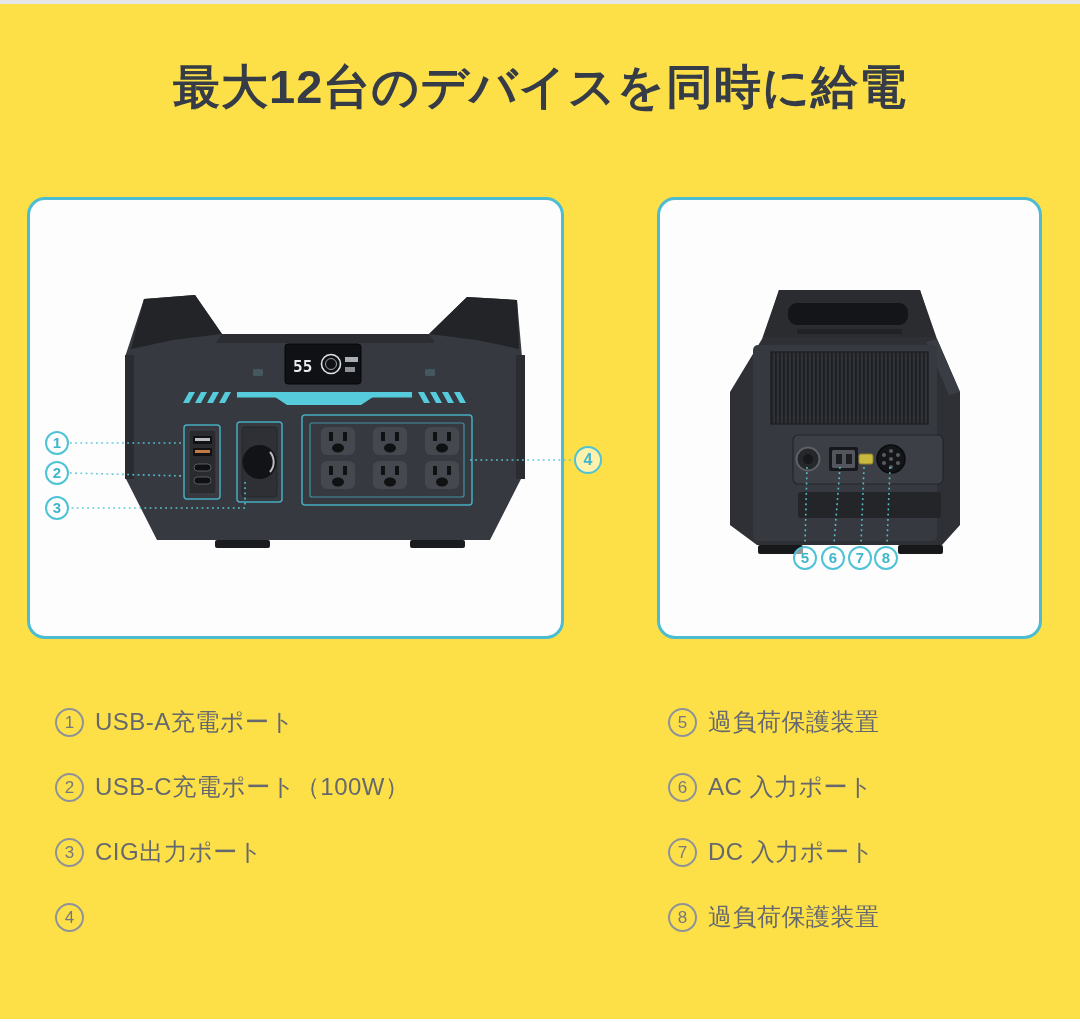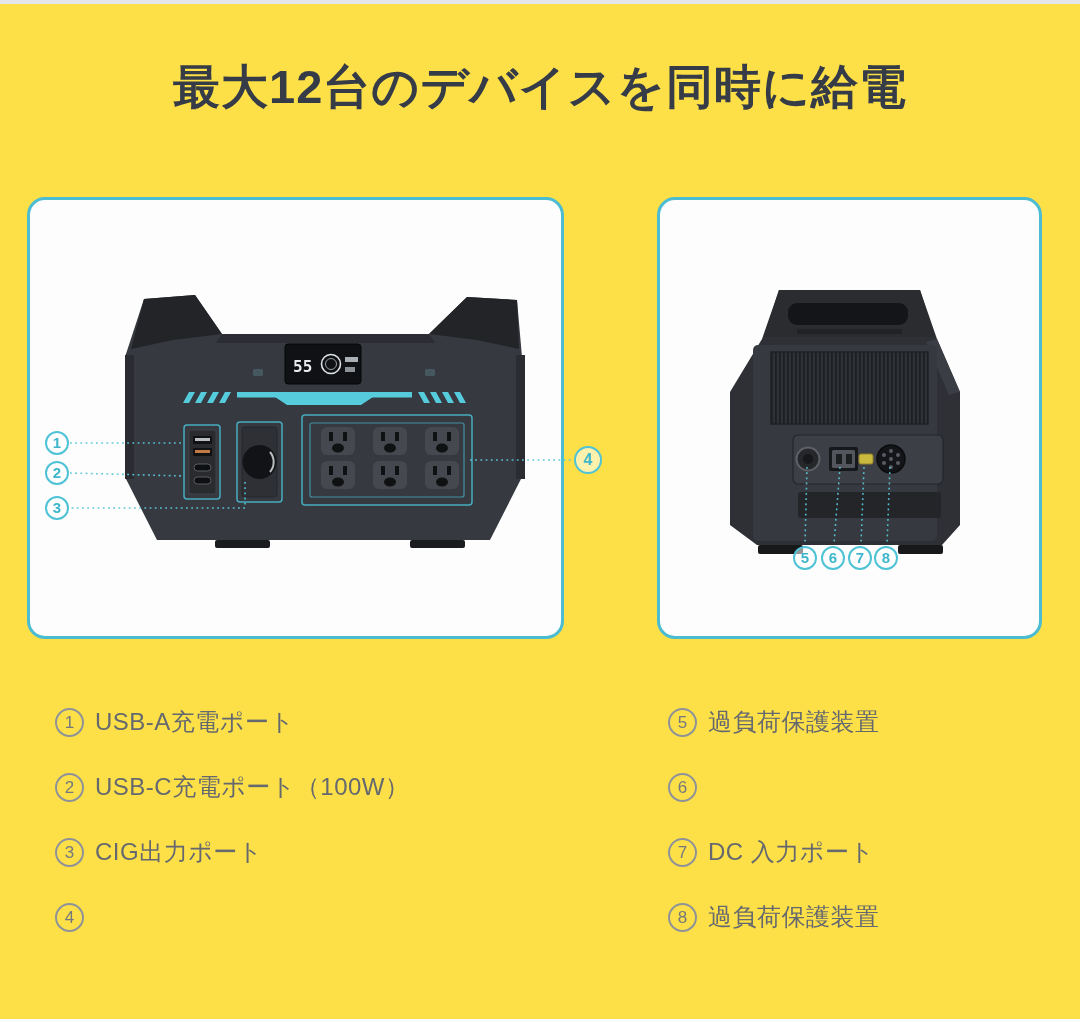--- a/index.html
+++ b/index.html
@@ -256,20 +256,21 @@
     </div>
   </div>
 
   <div class="legend-col right">
     <div class="legend-row">
       <span class="legend-num">5</span>
       <span class="legend-label">過負荷保護装置</span>
     </div>
     <div class="legend-row">
       <span class="legend-num">6</span>
+      <span class="legend-label">AC 入力ポート</span>
     </div>
     <div class="legend-row">
       <span class="legend-num">7</span>
       <span class="legend-label">DC 入力ポート</span>
     </div>
     <div class="legend-row">
       <span class="legend-num">8</span>
       <span class="legend-label">過負荷保護装置</span>
     </div>
   </div>

